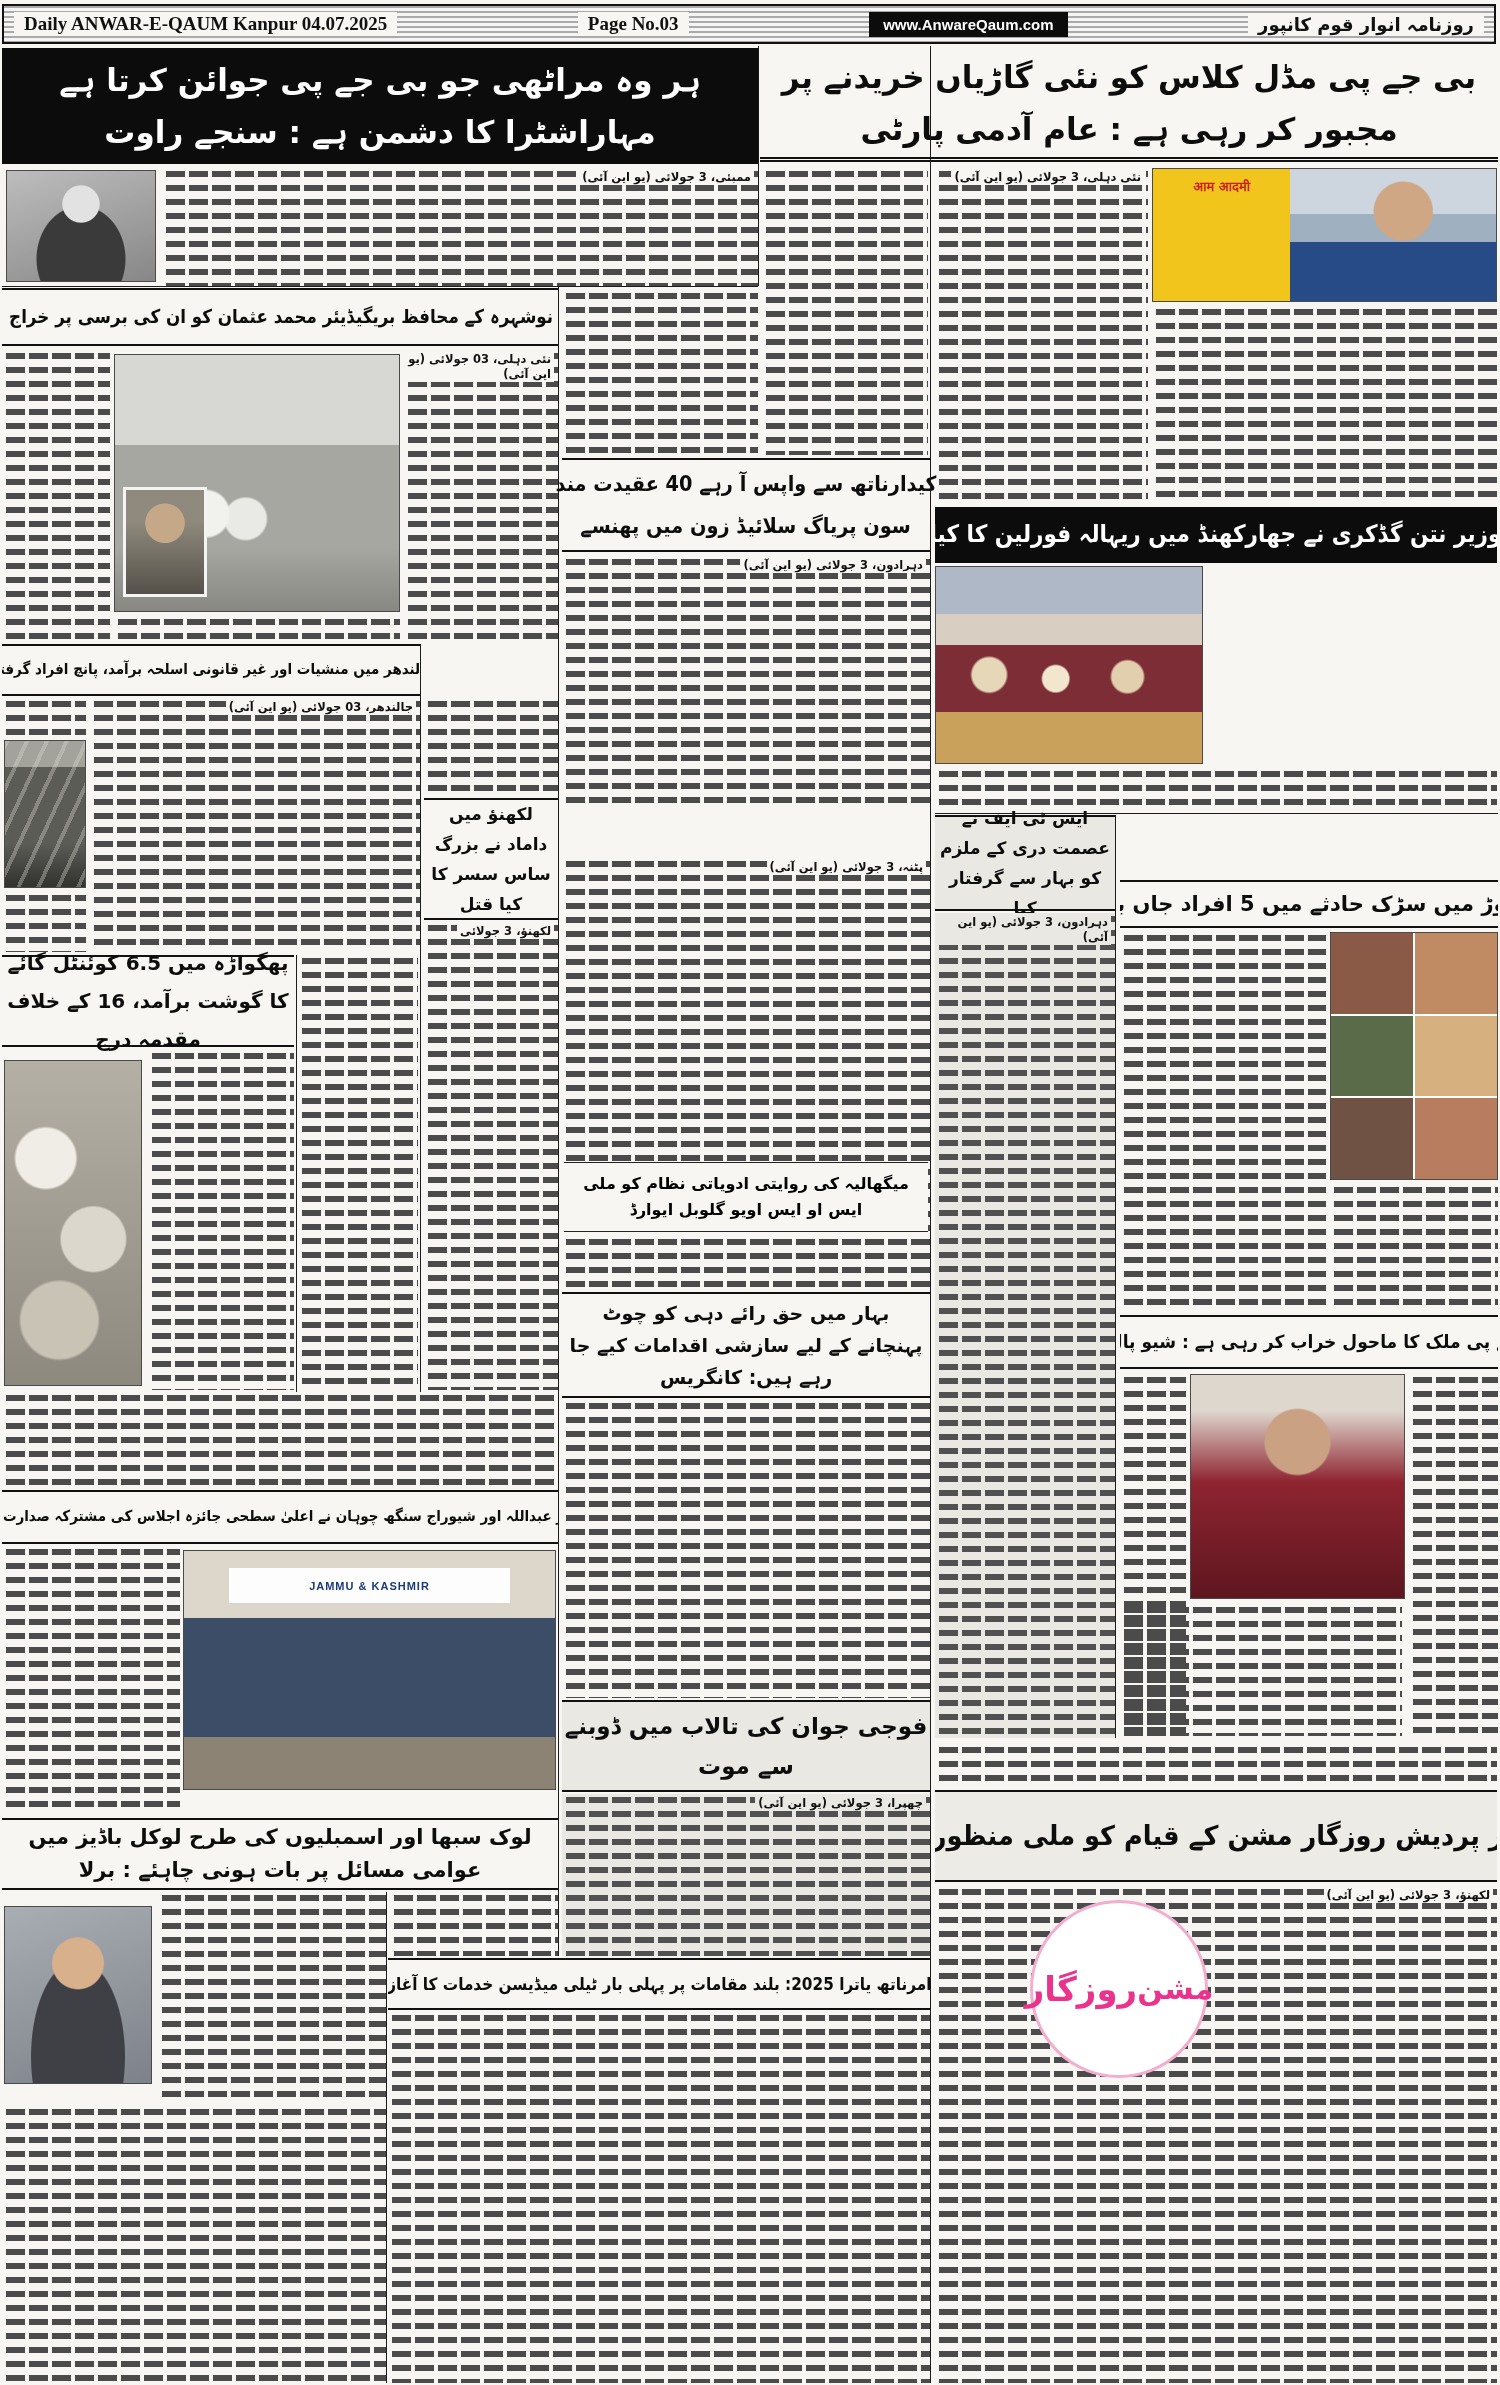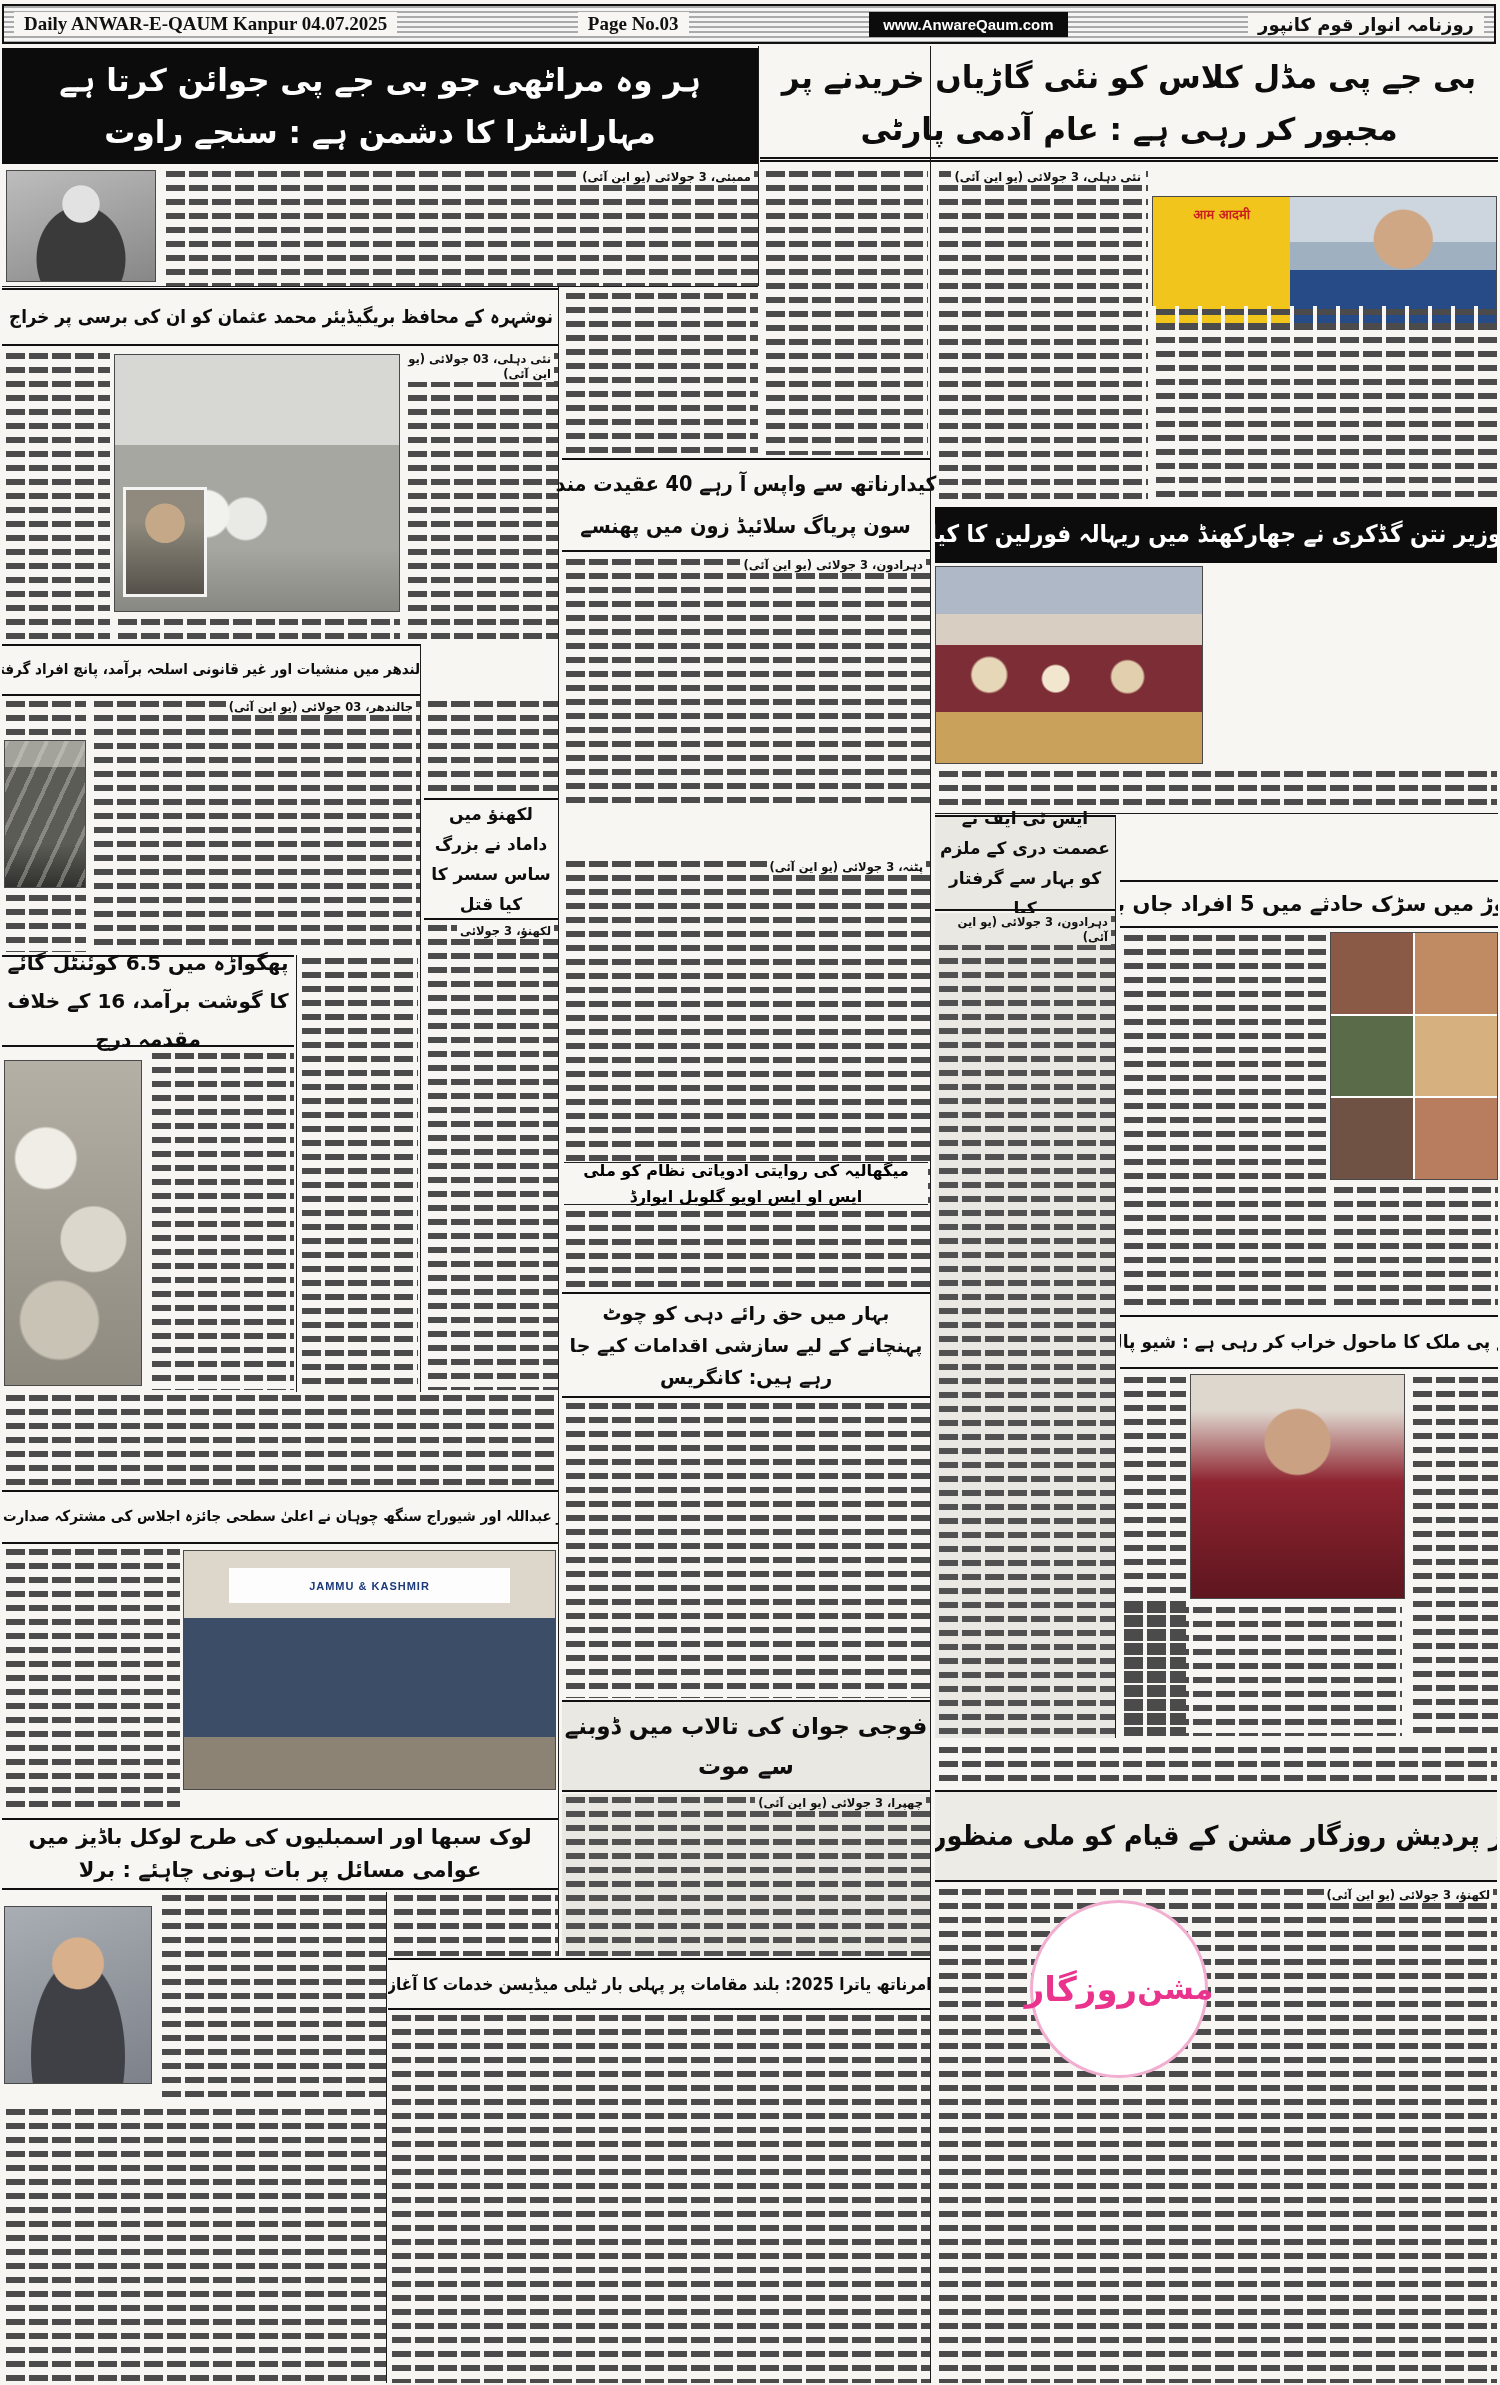--- a/index.html
+++ b/index.html
@@ -60,21 +60,21 @@
       linear-gradient(180deg,#b5b0a5,#8e897e);}
   .photo-gadkari{background:
       radial-gradient(circle at 20% 55%,#e7d7b9 0 7%,rgba(0,0,0,0) 8%),
       radial-gradient(circle at 45% 57%,#f2e6cf 0 7%,rgba(0,0,0,0) 8%),
       radial-gradient(circle at 72% 56%,#e2cfae 0 7%,rgba(0,0,0,0) 8%),
       linear-gradient(180deg,#aeb8c6 0 24%,#d8cfc2 24% 40%,#7c2d35 40% 74%,#c9a15a 74%);}
   .photo-shivpal{background:
       radial-gradient(circle at 50% 30%,#caa183 0 17%,rgba(0,0,0,0) 18%),
       linear-gradient(180deg,#ded7ce 0 16%,#8e2430 48%,#5e161f);}
   .photo-omar{background:linear-gradient(180deg,#ddd7cb 0 28%,#3c4d68 28% 78%,#8c8374 78%);padding-left:23px;}
-  .photo-aap{display:flex;direction:ltr;margin-top:28px;}
+  .photo-aap{display:flex;direction:ltr;}
   .aap-poster{width:40%;background:#f2c51d;color:#cc1f1f;font-weight:bold;font-size:13px;
       display:flex;align-items:flex-start;justify-content:center;padding-top:8px;}
   .aap-man{flex:1;background:
       radial-gradient(circle at 55% 32%,#cfa784 0 20%,rgba(0,0,0,0) 21%),
       linear-gradient(180deg,#cdd6df 0 34%,#9fb0c0 34% 55%,#274b86 55%);}
   .hapur-grid{display:grid;grid-template-columns:1fr 1fr;grid-template-rows:1fr 1fr 1fr;gap:2px;background:#fff;}
   .hapur-grid div{border:0;}
   .inset-portrait{position:absolute;left:8px;bottom:14px;width:78px;height:104px;border:3px solid #f4f4f4;
       background:radial-gradient(circle at 50% 32%,#c4a887 0 24%,rgba(0,0,0,0) 25%),linear-gradient(180deg,#8f8a7d 0 30%,#55514a);}
   .banner{position:absolute;left:12%;top:7%;width:76%;height:15%;background:#fdfdfd;color:#1b3a7a;
@@ -171,21 +171,21 @@
     <span class="sx sx92 nw">کیدارناتھ سے واپس آ رہے 40 عقیدت مند</span>
     <span class="sx sx92 nw">سون پریاگ سلائیڈ زون میں پھنسے</span>
   </div>
   <div class="tl" style="left:562px;top:556px;width:368px;height:254px;">
     <span class="dl">دہرادون، 3 جولائی (یو این آئی)</span>
   </div>
 
   <div class="tl" style="left:562px;top:858px;width:368px;height:432px;">
     <span class="dl">پٹنہ، 3 جولائی (یو این آئی)</span>
   </div>
-  <div class="subhead" style="left:564px;top:1162px;width:364px;height:43px;text-align:center;">میگھالیہ کی روایتی ادویاتی نظام کو ملی ایس او ایس اویو گلوبل ایوارڈ</div>
+  <div class="subhead" style="left:564px;top:1162px;width:364px;height:70px;text-align:center;">میگھالیہ کی روایتی ادویاتی نظام کو ملی ایس او ایس اویو گلوبل ایوارڈ</div>
 
   <div class="hd rt rb" style="left:562px;top:1292px;width:368px;height:106px;font-size:19px;line-height:32px;padding:0 6px;">بہار میں حق رائے دہی کو چوٹ پہنچانے کے لیے سازشی اقدامات کیے جا رہے ہیں: کانگریس</div>
   <div class="tl" style="left:562px;top:1400px;width:368px;height:298px;"></div>
 
   <div class="hd rt rb" style="left:562px;top:1700px;width:368px;height:92px;font-size:23px;line-height:40px;background:#e9e8e3;">فوجی جوان کی تالاب میں ڈوبنے سے موت</div>
   <div class="tl sh" style="left:562px;top:1794px;width:368px;height:162px;">
     <span class="dl">چھپرا، 3 جولائی (یو این آئی)</span>
   </div>
 
   <div class="hd rt rb nw" style="left:388px;top:1958px;width:542px;height:52px;font-size:17px;">

